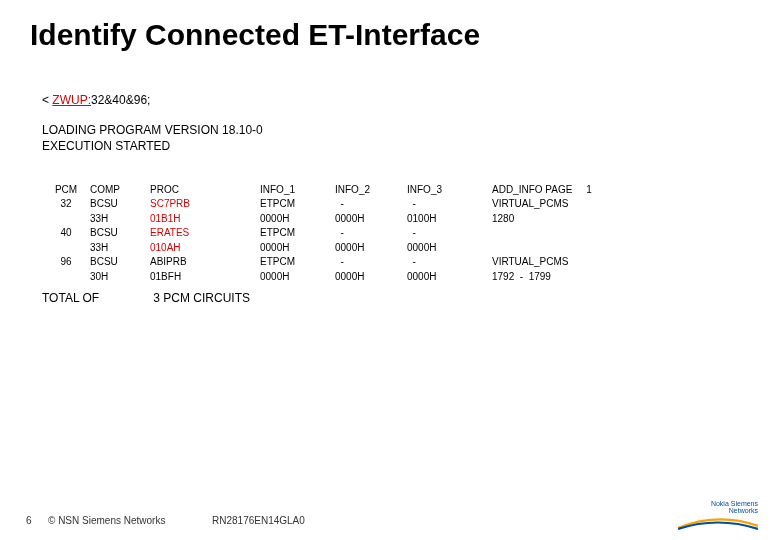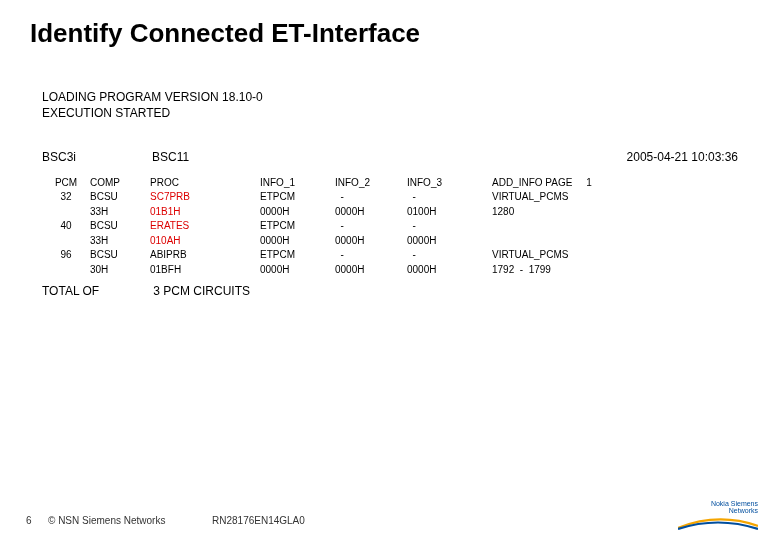--- a/index.html
+++ b/index.html
@@ -1,16 +1,16 @@
 <!DOCTYPE html>
 <html><head>
 <meta charset="utf-8">
 <style>
   html,body{margin:0;padding:0;width:780px;height:540px;background:#fff;font-family:Arial,Helvetica,sans-serif;color:#000;position:relative}
-  .title{font-size:26px;font-weight:bold;margin:18px 0 0 30px}
+  .title{font-size:30px;font-weight:bold;margin:18px 0 0 30px}
   .content{margin:40px 42px 0 42px;font-size:12px;line-height:1.35}
   .line1{margin-bottom:14px}
   .zwup{color:#d00;text-decoration:underline}
   .colon{color:#000}
   .line2{margin-bottom:0}
   .line3{margin-bottom:28px}
   .meta-row{display:flex;justify-content:flex-start;margin-bottom:10px;position:relative}
   .bsc3i{width:70px}
   .bsc11{margin-left:40px}
   .timestamp{position:absolute;right:0}
@@ -35,29 +35,27 @@
   .swoop{width:80px;height:14px;position:relative;margin-top:2px}
   .swoop svg{position:absolute;right:0;bottom:0}
 </style>
 </head>
 <body>
 
 <div class="title">Identify Connected ET-Interface</div>
 
 <div class="content">
 
+  <div class="line1">
+    <span>&lt; </span><span class="zwup">ZWUP:</span><span class="colon">32&amp;40&amp;96;</span>
+  </div>
 
   <div class="line2">LOADING PROGRAM VERSION 18.10-0</div>
   <div class="line3">EXECUTION STARTED</div>
 
-  <div class="meta-row">
-    <span class="bsc3i">BSC3i</span>
-    <span class="bsc11">BSC11</span>
-    <span class="timestamp">2005-04-21  10:03:36</span>
-  </div>
 
   <div class="table">
     <div class="col pcm">PCM
 32
 
 40
 
 96
 
 </div>

